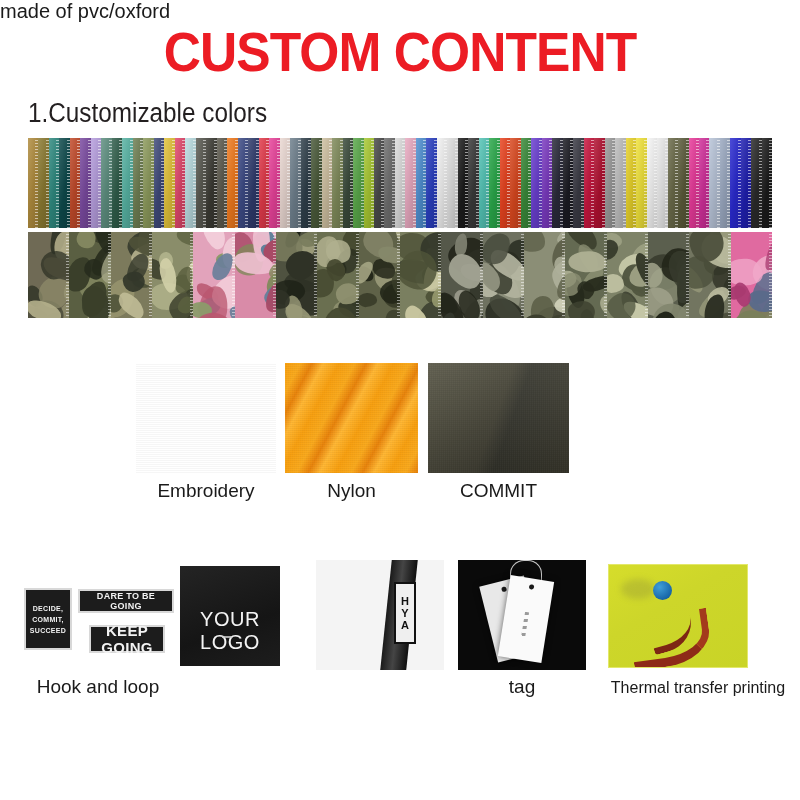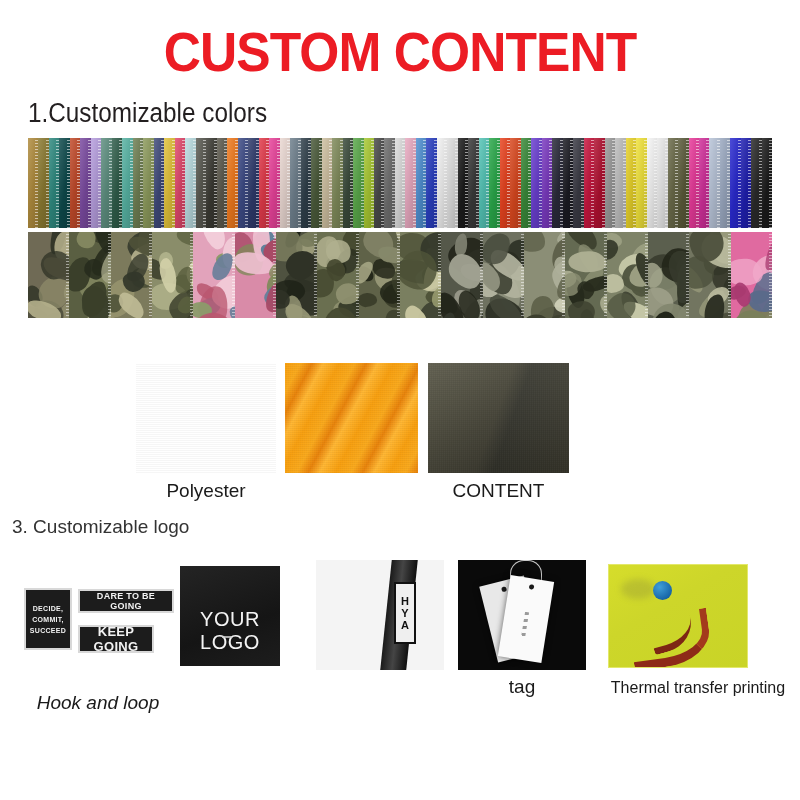--- a/index.html
+++ b/index.html
@@ -149,21 +149,21 @@
     border:2px solid #d8d8d8;
     color:#f2f2f2;
     font-weight:bold;
     display:flex;align-items:center;justify-content:center;
     text-align:center;
     letter-spacing:.3px;
     box-sizing:border-box;
   }
   #patch-decide{left:2px;top:8px;width:48px;height:62px;font-size:7px;line-height:11px;flex-direction:column;}
   #patch-dare{left:56px;top:9px;width:96px;height:24px;font-size:9px;}
-  #patch-keep{left:56px;top:45px;width:76px;height:28px;font-size:13px;}
+  #patch-keep{left:67px;top:45px;width:76px;height:28px;font-size:15px;}
 
   
   #logo-embroidery{left:180px;top:566px;width:100px;height:100px;
     background:linear-gradient(160deg,#242424,#151515 60%,#1d1d1d);}
   #logo-embroidery .txt{
     position:absolute;left:0;top:42px;width:100%;
     text-align:center;color:#f4f4f4;font-size:20px;letter-spacing:.5px;
   }
   #logo-embroidery .stitch{
     position:absolute;left:42px;top:70px;width:10px;height:2px;background:#cfcfcf;opacity:.8;
@@ -218,21 +218,21 @@
   .tt-swoosh2{position:absolute;left:40px;top:44px;width:44px;height:34px;
     border-bottom:7px solid #7d2614;border-radius:0 0 70% 8%;
     transform:rotate(-16deg);}
   .tt-smudge{position:absolute;left:12px;top:14px;width:34px;height:20px;border-radius:50%;
     background:rgba(120,120,60,.25);filter:blur(3px);}
 
   
   .cap{
     position:absolute;font-size:19px;color:#1a1a1a;white-space:nowrap;text-align:center;
   }
-  #cap-hook{left:4px;top:692px;width:188px;font-style:italic;}
+  #cap-hook{left:4px;top:676px;width:188px;}
   #cap-embroidery{left:180px;top:676px;width:128px;}
   #cap-weaving{left:316px;top:676px;width:128px;}
   #cap-tag{left:458px;top:676px;width:128px;}
   #cap-thermal{left:600px;top:679px;width:196px;font-size:16px;}
   #cap-madeof{left:6px;top:703px;font-size:20px;color:#1a1a1a;white-space:nowrap;}
 </style>
 </head>
 <body>
 
 <div class="page">
@@ -590,24 +590,24 @@
   <div class="mat-img" id="mat-polyester">
     <div class="noise"></div>
   </div>
   <div class="mat-img" id="mat-nylon">
     <div class="noise"></div>
   </div>
   <div class="mat-img" id="mat-cordola">
     <div class="noise"></div>
   </div>
 
-  <div class="mat-label" id="lbl-polyester">Polyester</div>
-  <div class="mat-label" id="lbl-cordola">CONTENT</div>
-
-  <div class="sec-h sec-h3">3. Customizable logo</div>
+  <div class="mat-label" id="lbl-polyester">Embroidery</div>
+  <div class="mat-label" id="lbl-nylon">Nylon</div>
+  <div class="mat-label" id="lbl-cordola">COMMIT</div>
+
 
   <div class="logo-panel" id="logo-hook">
     <div class="patch" id="patch-decide">
       <span>DECIDE,</span>
       <span>COMMIT,</span>
       <span>SUCCEED</span>
     </div>
     <div class="patch" id="patch-dare">DARE TO BE GOING</div>
     <div class="patch" id="patch-keep">KEEP GOING</div>
   </div>
@@ -641,14 +641,15 @@
   <div class="logo-panel" id="logo-thermal">
     <div class="tt-smudge"></div>
     <div class="tt-dot"></div>
     <div class="tt-swoosh"></div>
     <div class="tt-swoosh2"></div>
   </div>
 
   <div class="cap" id="cap-hook">Hook and loop</div>
   <div class="cap" id="cap-tag">tag</div>
   <div class="cap" id="cap-thermal">Thermal transfer printing</div>
+  <div id="cap-madeof">made of  pvc/oxford</div>
 
 </div>
 
 </body></html>

